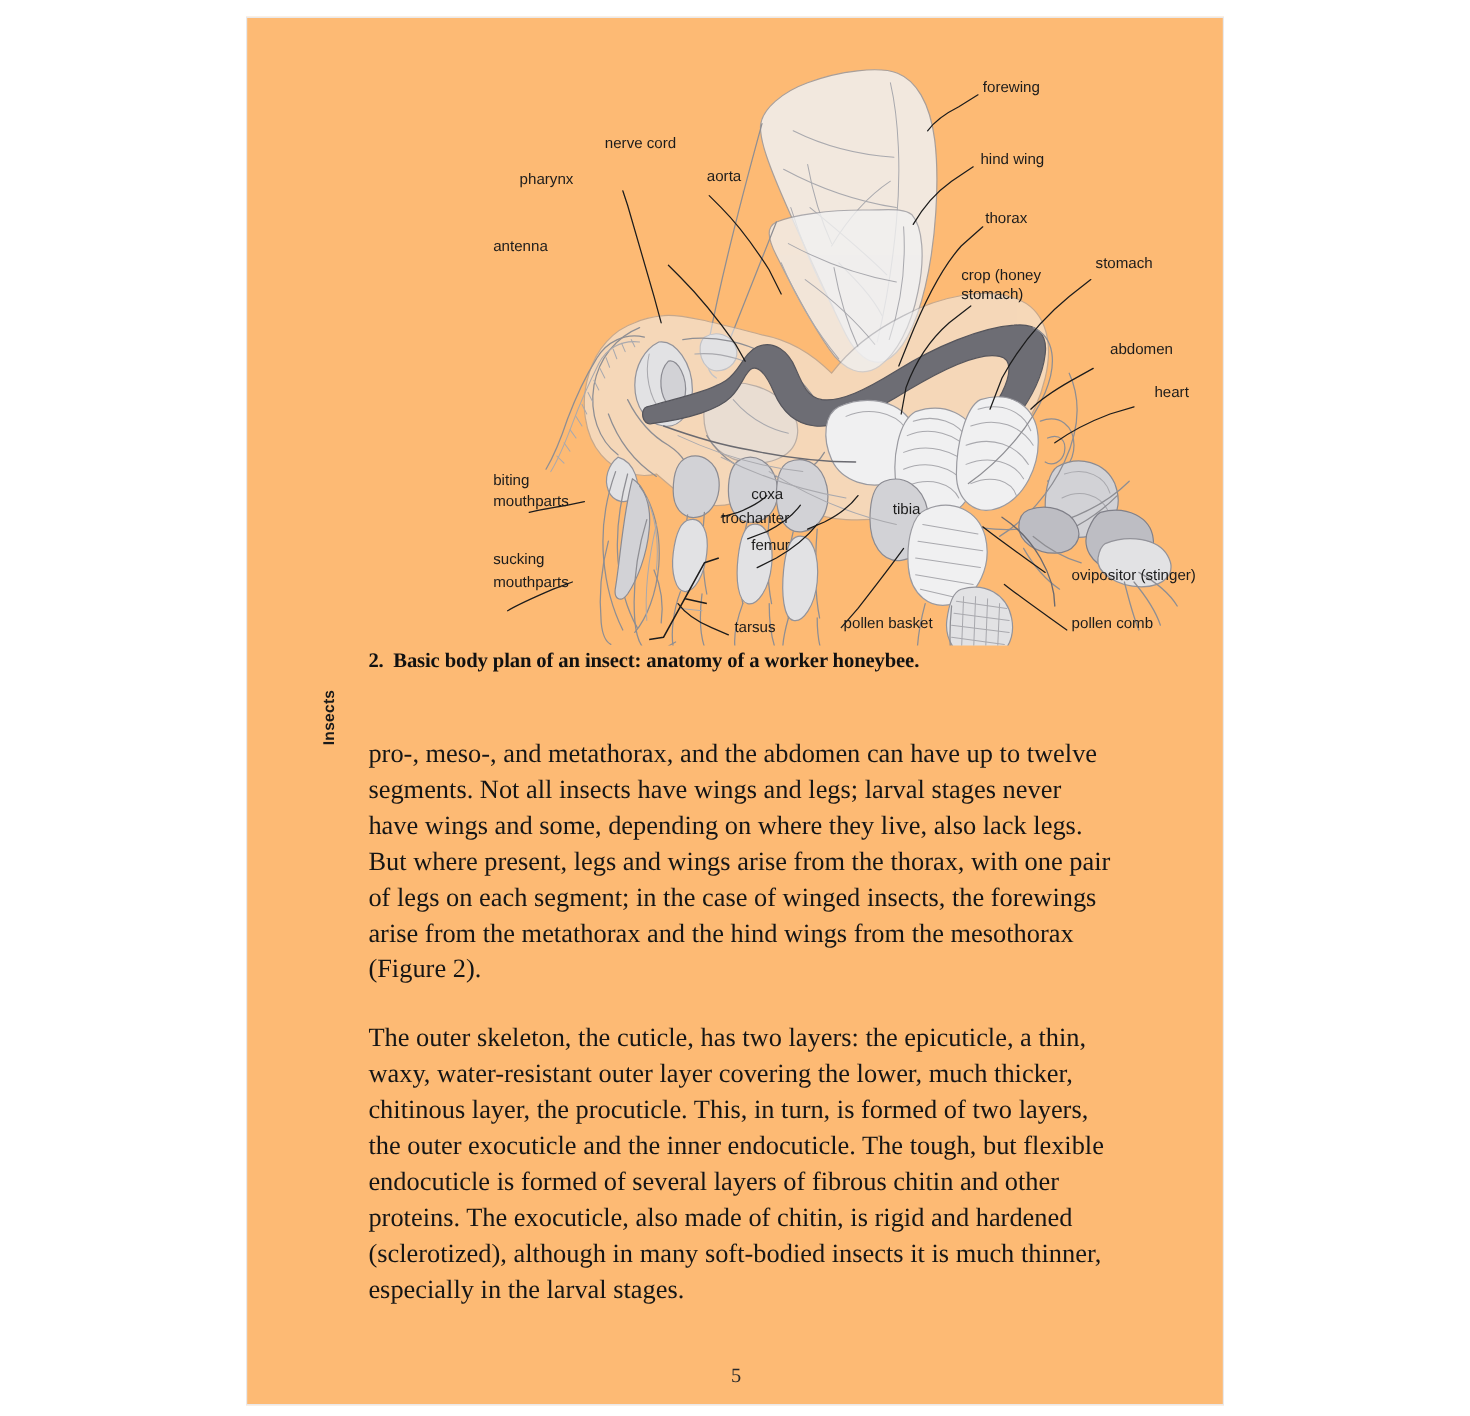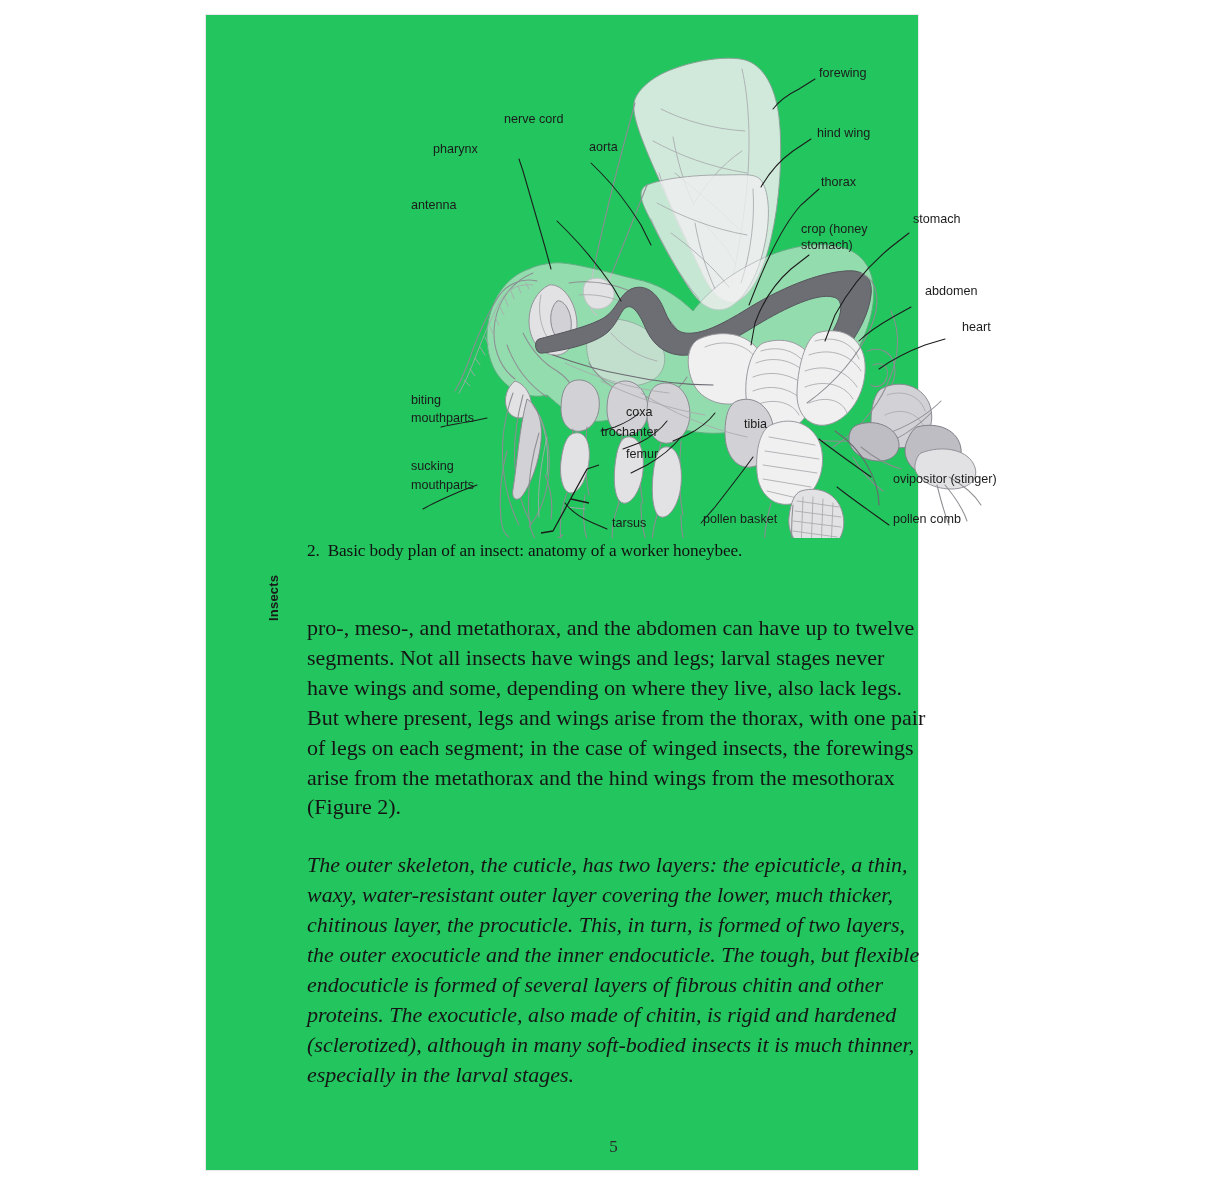--- a/index.html
+++ b/index.html
@@ -12,23 +12,23 @@
     height: 1180px;
     position: relative;
     font-family: "Liberation Serif", serif;
     overflow: hidden;
   }
 
   #page-sheet {
     position: absolute;
     left: 205px;
     top: 14px;
-    width: 714px;
+    width: 815px;
     height: 1157px;
-    background: #22c55e;
+    background: #fdba74;
     border: 1px solid #e9e9ec;
     box-sizing: border-box;
   }
 
   
   #figure-wrap {
     position: absolute;
     left: 95px;
     top: 18px;
     width: 715px;
@@ -54,21 +54,21 @@
   .fill-d { fill: #bdbdc3; stroke: #808089; stroke-width: 1; }
   .gut { fill: #6d6d74; stroke: #55555c; stroke-width: 1; }
 
   
   #caption {
     position: absolute;
     left: 101px;
     top: 526px;
     width: 660px;
     font-family: "Liberation Serif", serif;
-    font-weight: normal;
+    font-weight: bold;
     font-size: 17.2px;
     color: #111;
     letter-spacing: -0.1px;
   }
   #caption .capnum { margin-right: 8px; }
 
   
   #side-head {
     position: absolute;
     left: 56px;
@@ -99,21 +99,21 @@
     width: 620px;
   }
   #body-copy p {
     margin: 0 0 28px 0;
     font-family: "Liberation Serif", serif;
     font-size: 22px;
     line-height: 29.9px;
     color: #151515;
     text-align: left;
   }
-  #body-copy p:last-child { margin-bottom: 16px; font-style: italic; }
+  #body-copy p:last-child { margin-bottom: 16px; }
 
   
   #folio {
     position: absolute;
     left: 0;
     top: 1122px;
     width: 815px;
     text-align: center;
     font-family: "Liberation Serif", serif;
     font-size: 17px;

